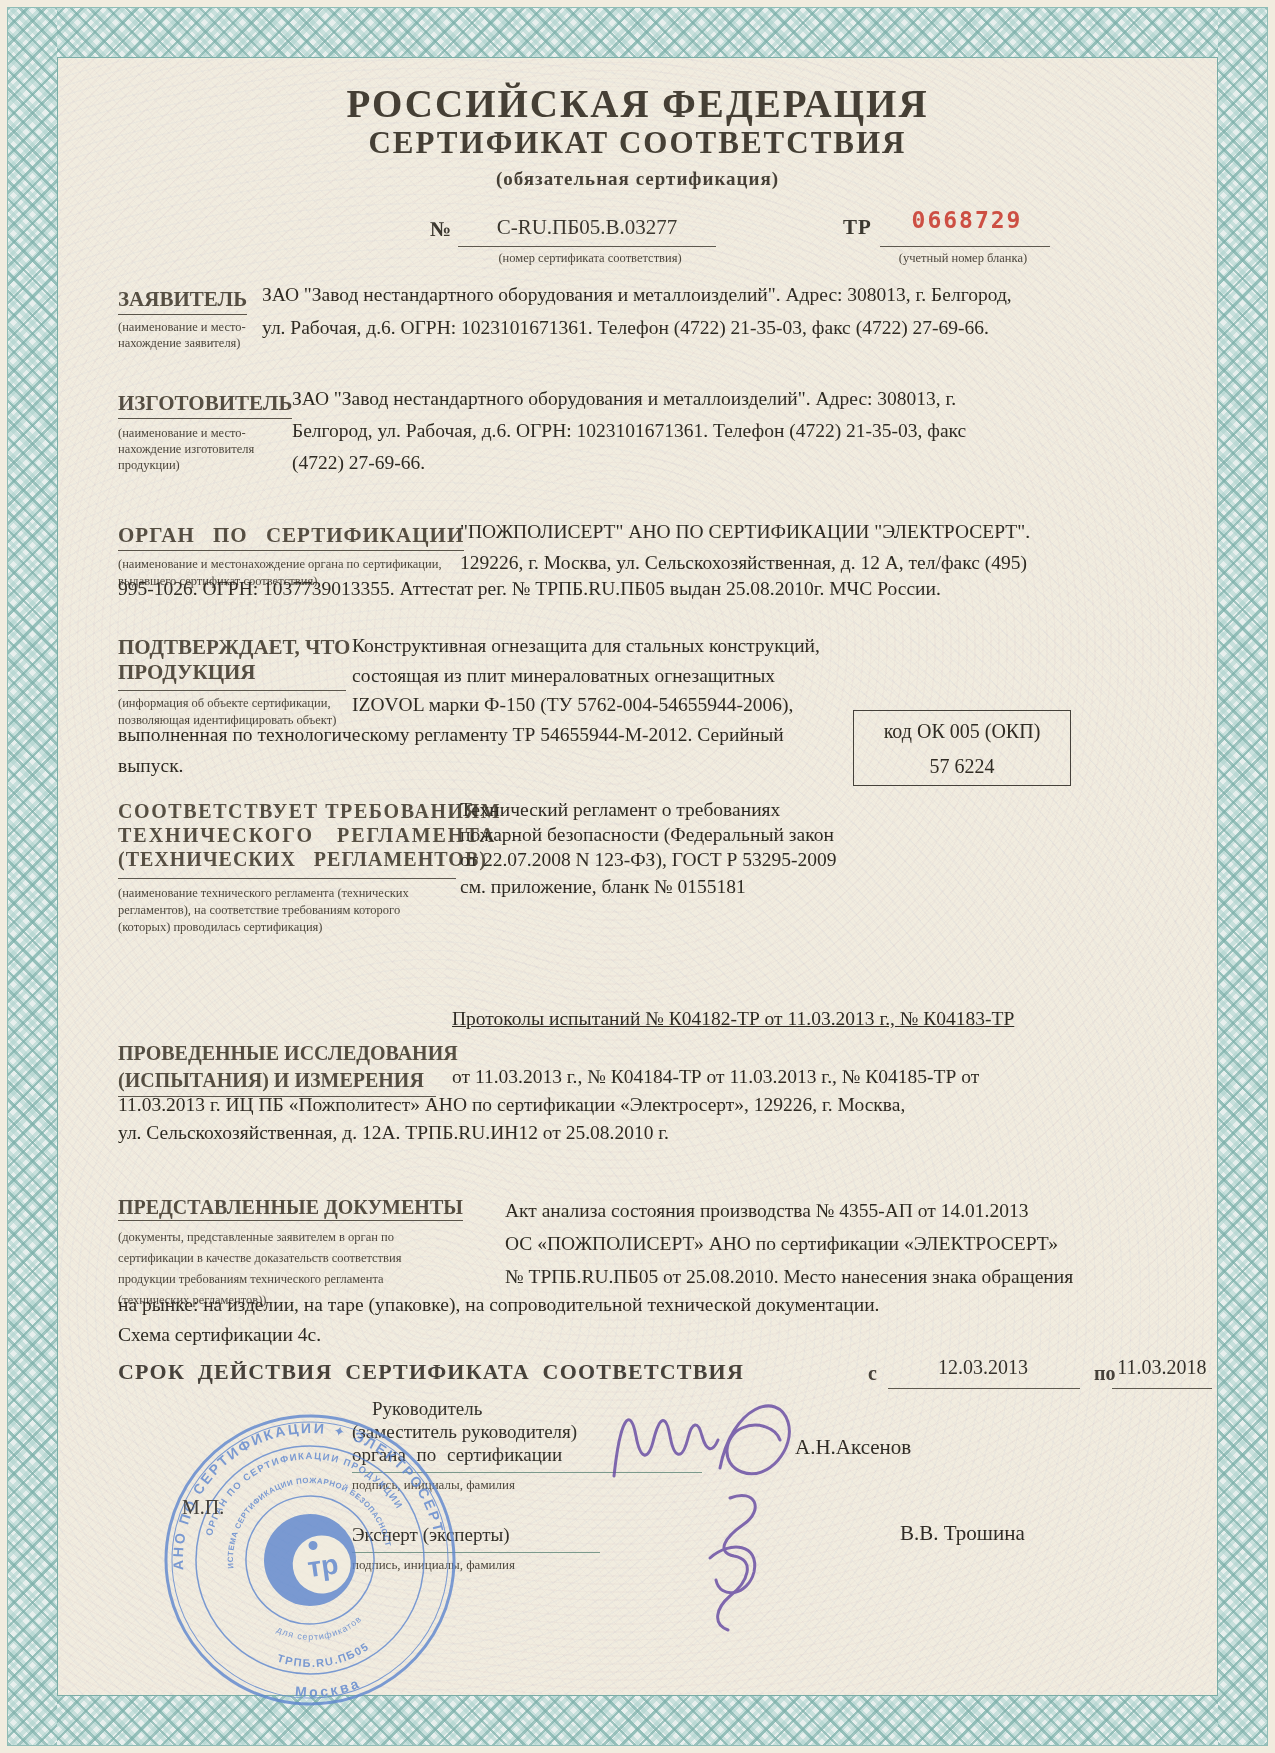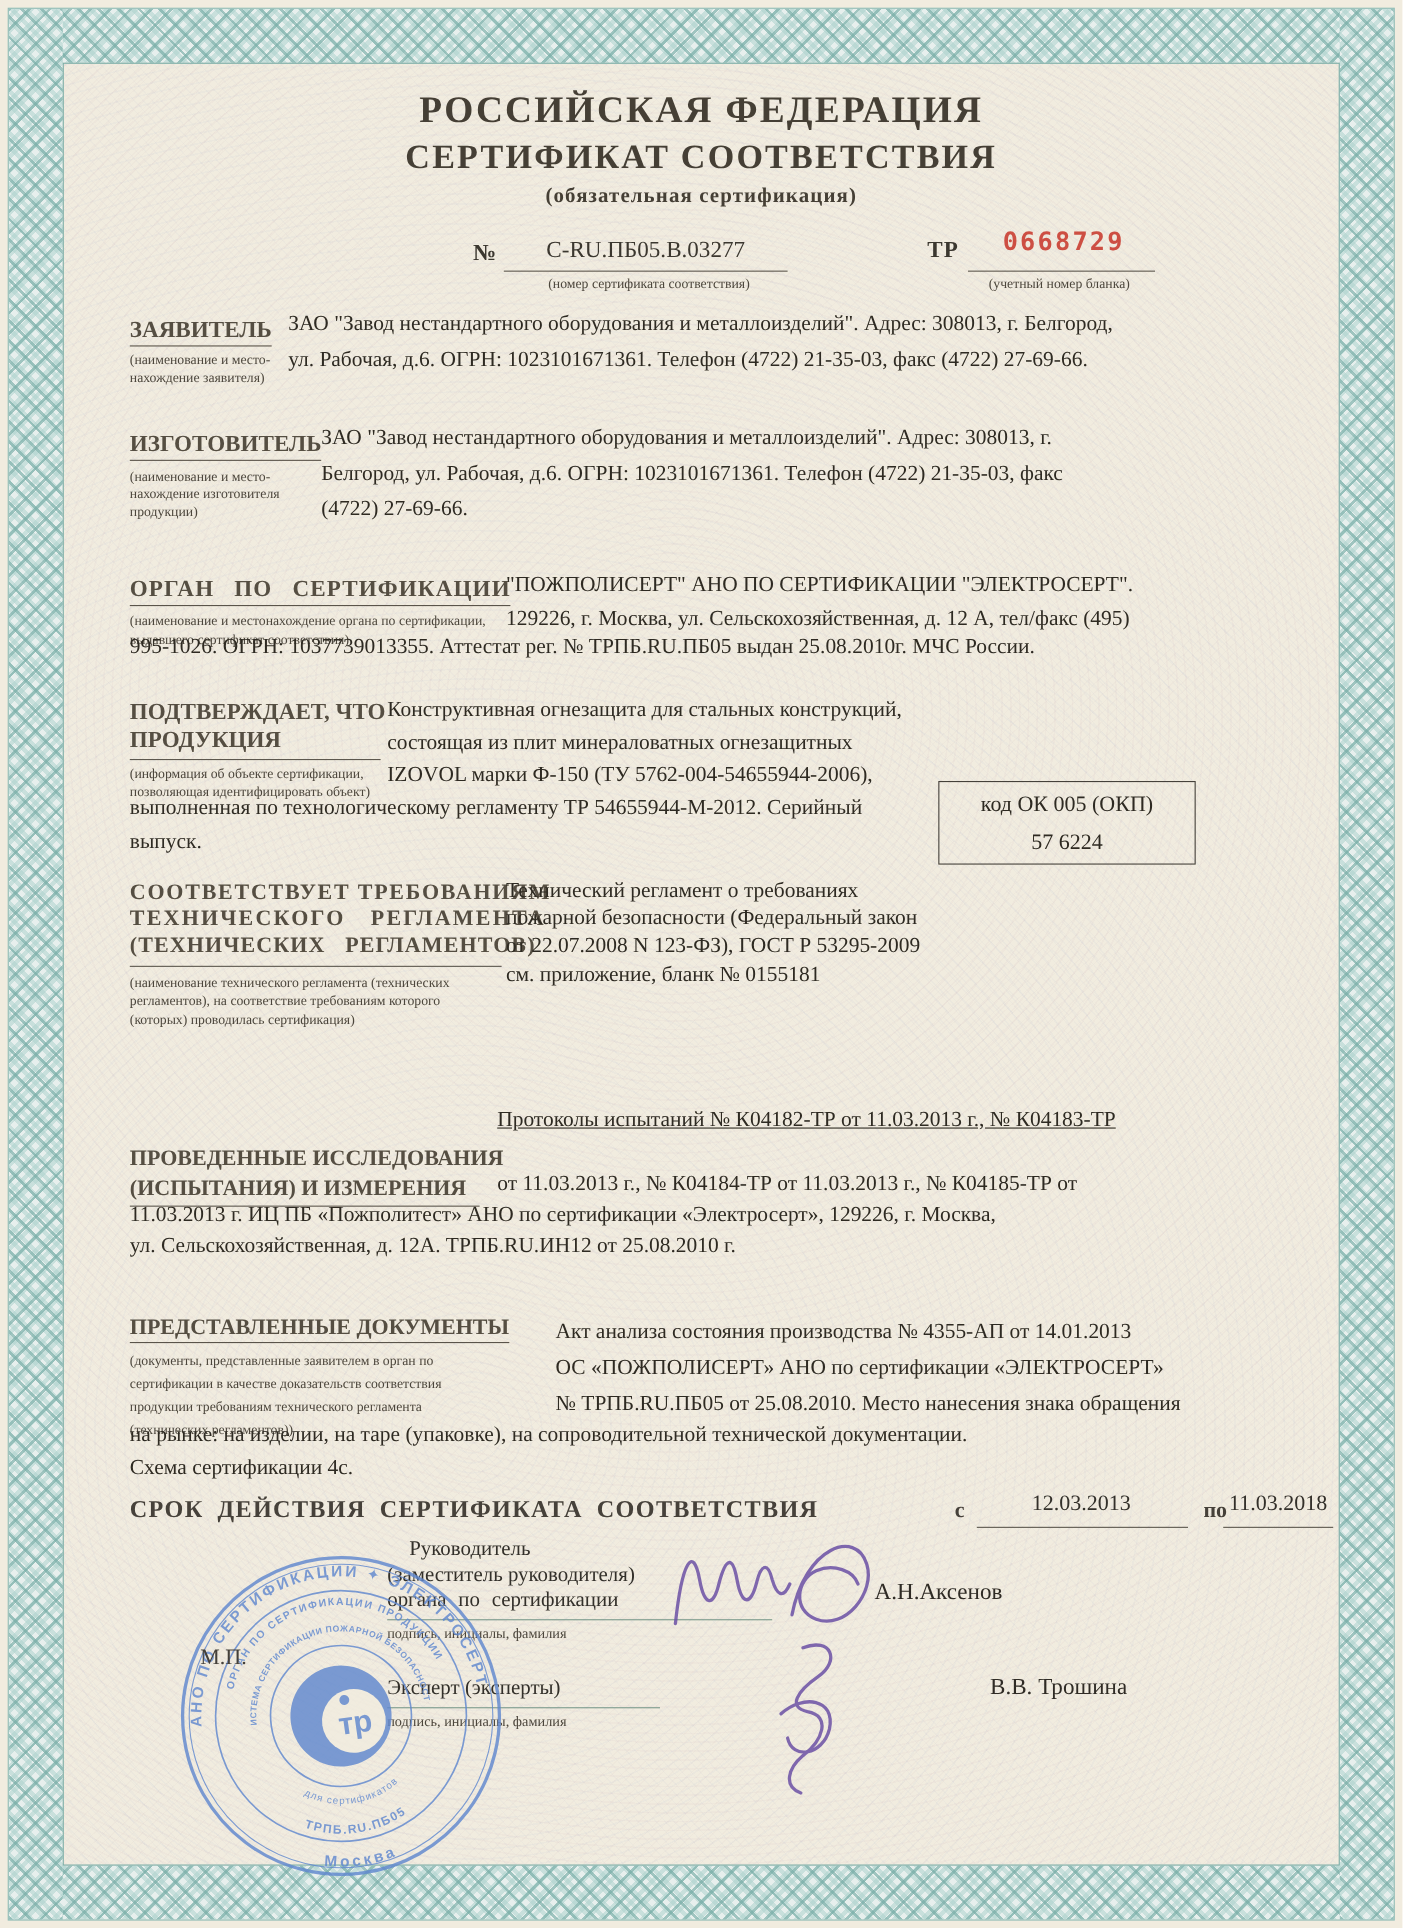--- a/index.html
+++ b/index.html
@@ -28,41 +28,41 @@
   
   .t{position:absolute;white-space:nowrap;line-height:1.12;z-index:2;}
   .title{font-weight:bold;color:#453f35;letter-spacing:2px;text-align:center;left:75px;right:75px;}
   .label{font-weight:bold;color:#554e42;}
   .ul{border-bottom:1.5px solid #5a544a;padding-bottom:2px;}
   .cap{font-size:12.5px;color:#4c463c;}
   .body{font-size:19.5px;color:#2e2a22;}
   .rule{position:absolute;border-top:1.4px solid #5d584e;z-index:1;}
   .sigrule{position:absolute;border-top:1.3px solid #7b9a8c;z-index:1;}
   .codebox{position:absolute;width:216px;border:1.6px solid #45413a;z-index:2;text-align:center;
-           color:#2e2a22;font-size:20px;padding-left:16px;}
+           color:#2e2a22;font-size:20px;}
   .codebox .cb-line{position:absolute;left:0;right:0;white-space:nowrap;}
   .rednum{color:#cd4f43;font-family:"DejaVu Sans Mono","Liberation Mono",monospace;
           font-weight:bold;letter-spacing:2px;font-size:23px;}
   svg text{font-family:"Liberation Sans","DejaVu Sans",sans-serif;}
 </style>
 </head>
 <body>
 
 <div class="page">
 
   <div class="band band-top"></div>
   <div class="band band-bottom"></div>
   <div class="band band-left"></div>
   <div class="band band-right"></div>
   <div class="frame-outer"></div>
   <div class="frame-inner"></div>
   <div class="guilloche"></div>
 
   <div>
-    <div class="t title" style="top:82px;font-size:34px;">РОССИЙСКАЯ ФЕДЕРАЦИЯ</div>
+    <div class="t title" style="top:82px;font-size:39px;">РОССИЙСКАЯ ФЕДЕРАЦИЯ</div>
     <div class="t title" style="top:126px;font-size:31px;">СЕРТИФИКАТ СООТВЕТСТВИЯ</div>
     <div class="t title" style="top:168px;font-size:19px;letter-spacing:1px;">(обязательная сертификация)</div>
 
     <div class="t" style="left:430px;top:218px;font-size:21px;font-weight:bold;color:#3b372f;">№</div>
     <div class="t" style="left:458px;top:216px;width:258px;text-align:center;font-size:21px;color:#3b372f;">C-RU.ПБ05.В.03277</div>
     <div class="rule" style="left:458px;top:246px;width:258px;"></div>
     <div class="t cap" style="left:450px;top:251px;width:280px;text-align:center;">(номер сертификата соответствия)</div>
 
     <div class="t" style="left:843px;top:216px;font-size:21px;font-weight:bold;color:#3b372f;letter-spacing:1px;">ТР</div>
     <div class="t rednum" style="left:884px;top:208px;width:166px;text-align:center;">0668729</div>

